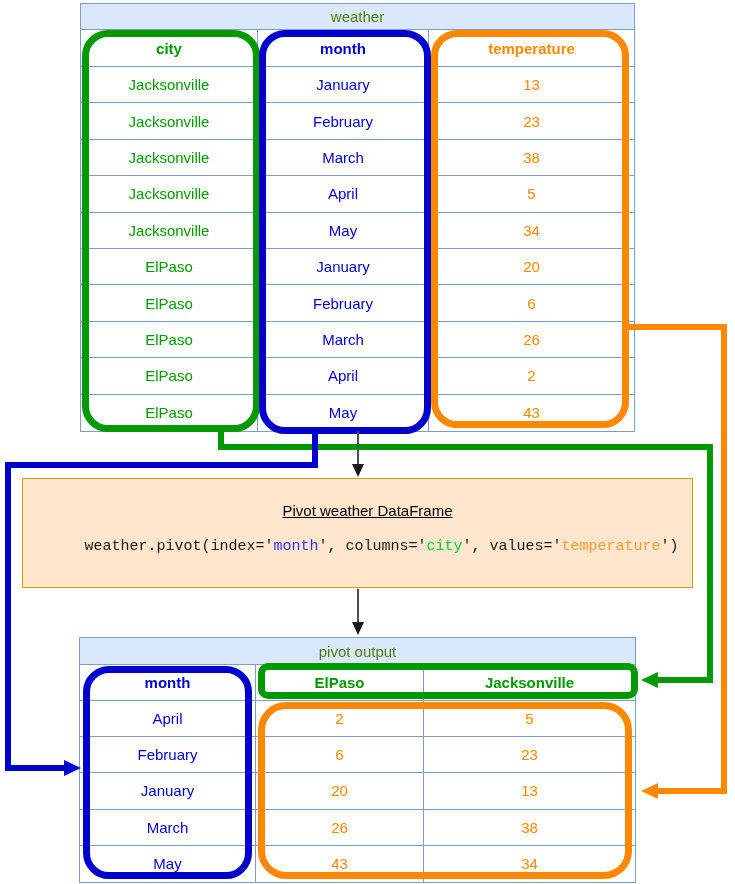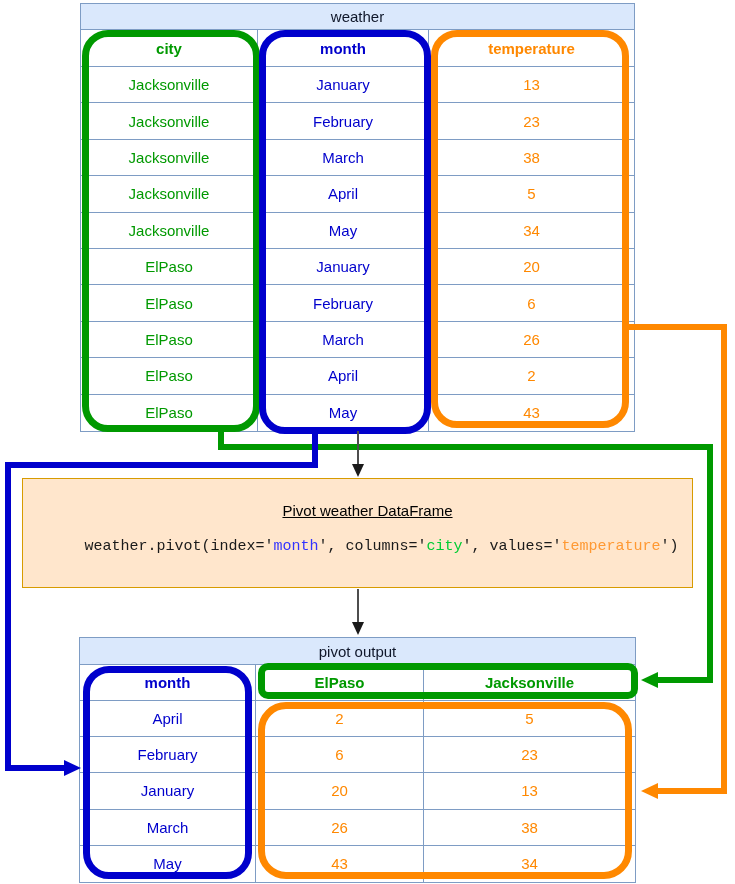--- a/index.html
+++ b/index.html
@@ -17,21 +17,21 @@
     position: absolute;
     box-sizing: border-box;
     border: 1px solid var(--table-border, #7e9cc4);
     background: #ffffff;
     z-index: 1;
   }
   .ttitle {
     background: var(--header-fill, #dae8fc);
     border-bottom: 1px solid var(--table-border, #7e9cc4);
     display: flex; align-items: center; justify-content: center;
-    font-size: 15px; color: #0f172a;
+    font-size: 15px; color: #4d7c0f;
   }
   #weather-table { left: 80px; top: 3px; width: 555px; }
   #weather-table .ttitle { height: 25px; }
   #pivot-table { left: 79px; top: 637px; width: 557px; text-align: right; }
   #pivot-table .ttitle { height: 26px; }
   .tgrid { display: grid; }
   .cell {
     box-sizing: border-box;
     display: flex; align-items: center; justify-content: center;
     font-size: 15px;

